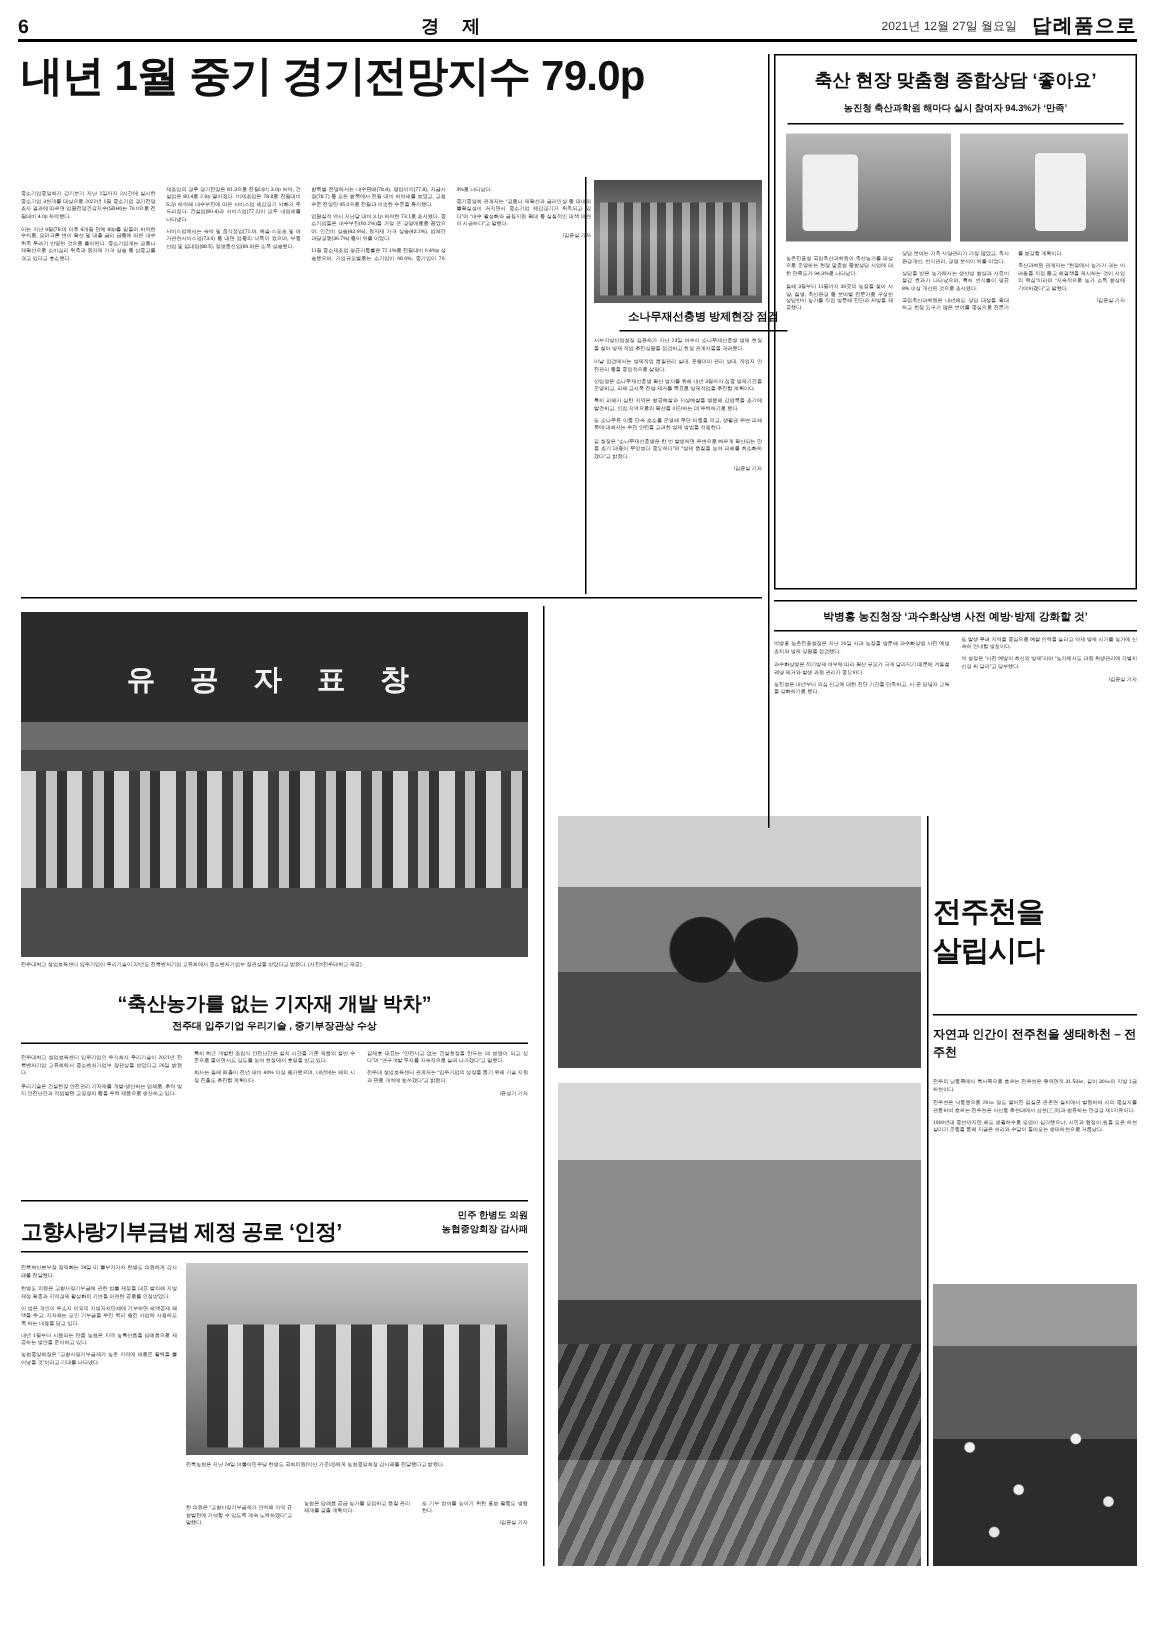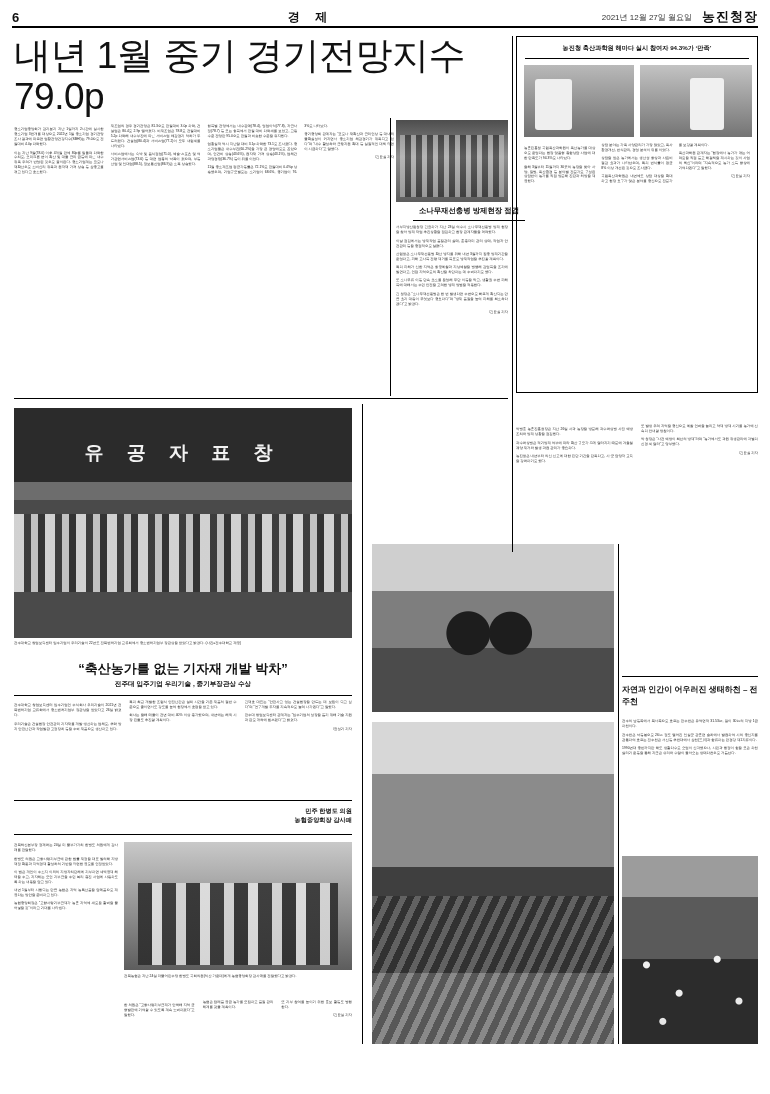--- a/index.html
+++ b/index.html
@@ -32,21 +32,21 @@
   }
   .byline{font-size:3.4px; text-align:right; margin-top:2px;}
 
   
   .photo{position:absolute; overflow:hidden; background:#9a9a9a;}
   .cap{font-size:3.4px; line-height:1.4; color:#222;}
 
   
   .headline{
     position:absolute; left:14px; top:36px; width:492px;
-    font-size:37px; font-weight:normal; letter-spacing:-0.5px; line-height:1.1;
+    font-size:28px; font-weight:bold; letter-spacing:-0.5px; line-height:1.1;
   }
   .subhead{
     position:absolute; left:14px; top:106px; width:492px;
     font-size:7.5px; font-weight:bold; border-bottom:1px solid #000; padding-bottom:4px;
   }
 
   .lead-cols{
     position:absolute; left:14px; top:124px; width:380px; height:268px;
     column-count:4; column-gap:7px; column-rule:0;
   }
@@ -210,21 +210,21 @@
 </head>
 <body>
 
 <div class="page">
 
   <div class="masthead">
     <div class="mh-page">6</div>
     <div class="mh-center">경 제</div>
     <div class="mh-right">
       <div class="mh-date">2021년 12월 27일 월요일</div>
-      <div class="mh-title">농진청장</div>
+      <div class="mh-title">답례품으로</div>
     </div>
   </div>
   <div class="rule rule-top"></div>
 
   <div class="headline">내년 1월  중기 경기전망지수 79.0p</div>
 
   <div class="lead-cols col-text">
     <p>중소기업중앙회가 감기분기 지난 1일까지 2시간에 실시한 중소기업 3천개를 대상으로 2022년 1월 중소기업 경기전망 조사 결과에 따르면 업황전망건강지수(SBHI)는 79.0으로 전월대비 4.0p 하락했다.</p>
     <p>이는 지난 9월(78.0) 이후 4개월 만에 80p를 밑돌며 하락한 수치로, 오미크론 변이 확산 및 대출 금리 급등에 따른 내수 위축 우려가 반영된 것으로 풀이된다. 중소기업계는 코로나 재확산으로 소비심리 위축과 원자재 가격 상승 등 삼중고를 겪고 있다고 호소했다.</p>
     <p>제조업의 경우 경기전망은 81.3으로 전월대비 3.0p 하락, 건설업은 80.4로 2.9p 떨어졌다. 비제조업은 78.8로 전월대비 5.2p 하락해 내수부진에 따른 서비스업 체감경기 악화가 두드러졌다. 건설업(80.4)과 서비스업(77.2)이 모두 내림세를 나타냈다.</p>
@@ -242,36 +242,38 @@
     <p>서부지방산림청장 김윤하가 지난 23일 여수시 소나무재선충병 방제 현장을 찾아 방제 작업 추진상황을 점검하고 현장 관계자들을 격려했다.</p>
     <p>이날 점검에서는 방제작업 품질관리 실태, 훈증더미 관리 상태, 작업자 안전관리 등을 중점적으로 살폈다.</p>
     <p>산림청은 소나무재선충병 확산 방지를 위해 내년 3월까지 집중 방제기간을 운영하고, 피해 고사목 전량 제거를 목표로 방제작업을 추진할 계획이다.</p>
     <p>특히 피해가 심한 지역은 항공예찰과 지상예찰을 병행해 감염목을 조기에 발견하고, 인접 지역으로의 확산을 차단하는 데 주력하기로 했다.</p>
     <p>또 소나무류 이동 단속 초소를 운영해 무단 이동을 막고, 생활권 주변 피해목에 대해서는 주민 안전을 고려한 방제 방법을 적용한다.</p>
     <p>김 청장은 “소나무재선충병은 한 번 발생하면 주변으로 빠르게 확산되는 만큼 초기 대응이 무엇보다 중요하다”며 “방제 품질을 높여 피해를 최소화하겠다”고 밝혔다.</p>
     <p class="byline">/김윤실 기자</p>
   </div>
 
   <div class="box-right">
+    <div class="box-right-title">축산 현장 맞춤형 종합상담 ‘좋아요’</div>
     <div class="box-right-sub">농진청 축산과학원 해마다 실시 참여자 94.3%가 ‘만족’</div>
     <div class="box-right-photos">
       <div class="photo ph-live1" style="left:0;top:0;width:110px;height:72px;"></div>
       <div class="photo ph-live2" style="left:116px;top:0;width:112px;height:72px;"></div>
     </div>
     <div class="box-right-body col-text">
       <p>농촌진흥청 국립축산과학원이 축산농가를 대상으로 운영하는 현장 맞춤형 종합상담 사업에 대한 만족도가 94.3%로 나타났다.</p>
       <p>올해 3월부터 11월까지 30곳의 농장을 찾아 사양, 질병, 축산환경 등 분야별 전문가로 구성된 상담반이 농가를 직접 방문해 진단과 처방을 제공했다.</p>
       <p>상담 분야는 가축 사양관리가 가장 많았고, 축사 환경개선, 번식관리, 경영 분석이 뒤를 이었다.</p>
       <p>상담을 받은 농가에서는 생산성 향상과 사료비 절감 효과가 나타났으며, 특히 번식률이 평균 8% 이상 개선된 것으로 조사됐다.</p>
       <p>국립축산과학원은 내년에도 상담 대상을 확대하고 현장 요구가 많은 분야를 중심으로 전문가를 보강할 계획이다.</p>
       <p>축산과학원 관계자는 “현장에서 농가가 겪는 어려움을 직접 듣고 해결책을 제시하는 것이 사업의 핵심”이라며 “지속적으로 농가 소득 향상에 기여하겠다”고 말했다.</p>
       <p class="byline">/김윤실 기자</p>
     </div>
   </div>
 
+  <div class="art-park-title">박병홍 농진청장 ‘과수화상병 사전 예방·방제 강화할 것’</div>
   <div class="art-park-body col-text">
     <p>박병홍 농촌진흥청장은 지난 26일 사과 농장을 방문해 과수화상병 사전 예방 조치와 방제 상황을 점검했다.</p>
     <p>과수화상병은 적기방제 여부에 따라 확산 규모가 크게 달라지기 때문에 겨울철 궤양 제거와 발생 과원 관리가 중요하다.</p>
     <p>농진청은 내년부터 의심 신고에 대한 진단 기간을 단축하고, 시·군 담당자 교육을 강화하기로 했다.</p>
     <p>또 발생 우려 지역을 중심으로 예찰 인력을 늘리고 약제 방제 시기를 농가에 신속히 안내할 방침이다.</p>
     <p>박 청장은 “사전 예방이 최선의 방제”라며 “농가에서도 과원 위생관리에 각별히 신경 써 달라”고 당부했다.</p>
     <p class="byline">/김윤실 기자</p>
   </div>
 
   <div class="photo ph-award photo-award"></div>
@@ -285,20 +287,21 @@
   <div class="art-safe-body col-text">
     <p>전주대학교 창업보육센터 입주기업인 주식회사 우리기술이 2021년 전북벤처기업 교류회에서 중소벤처기업부 장관상을 받았다고 26일 밝혔다.</p>
     <p>우리기술은 건설현장 안전관리 기자재를 개발·생산하는 업체로, 추락 방지 안전난간과 작업발판 고정장치 등을 주력 제품으로 생산하고 있다.</p>
     <p>특히 최근 개발한 조립식 안전난간은 설치 시간을 기존 제품의 절반 수준으로 줄이면서도 강도를 높여 현장에서 호평을 받고 있다.</p>
     <p>회사는 올해 매출이 전년 대비 40% 이상 증가했으며, 내년에는 해외 시장 진출도 추진할 계획이다.</p>
     <p>김재호 대표는 “안전사고 없는 건설현장을 만드는 데 보탬이 되고 싶다”며 “연구개발 투자를 지속적으로 늘려 나가겠다”고 말했다.</p>
     <p>전주대 창업보육센터 관계자는 “입주기업의 성장을 돕기 위해 기술 지원과 판로 개척에 힘쓰겠다”고 밝혔다.</p>
     <p class="byline">/윤성기 기자</p>
   </div>
 
+  <div class="art-home-title">고향사랑기부금법 제정 공로 ‘인정’</div>
   <div class="art-home-tag">
     <div>민주 한병도 의원</div>
     <div>농협중앙회장 감사패</div>
   </div>
   <div class="art-home-rule"></div>
 
   <div class="art-home-body col-text">
     <p>전북혁신본부장 정재화는 24일 미 불부가가치 한병도 의원에게 감사패를 전달했다.</p>
     <p>한병도 의원은 고향사랑기부금에 관한 법률 제정을 대표 발의해 지방재정 확충과 지역경제 활성화의 기반을 마련한 공로를 인정받았다.</p>
     <p>이 법은 개인이 주소지 이외의 지방자치단체에 기부하면 세액공제 혜택을 주고, 지자체는 모인 기부금을 주민 복리 증진 사업에 사용하도록 하는 내용을 담고 있다.</p>
@@ -310,21 +313,23 @@
   <div class="cap cap-home">전북농협은 지난 24일 더불어민주당 한병도 국회의원(익산 가운데)에게 농협중앙회장 감사패를 전달했다고 밝혔다.</div>
 
   <div class="art-home-body2 col-text">
     <p>한 의원은 “고향사랑기부금제가 안착해 지역 균형발전에 기여할 수 있도록 계속 노력하겠다”고 말했다.</p>
     <p>농협은 답례품 공급 농가를 모집하고 품질 관리 체계를 갖출 계획이다.</p>
     <p>또 기부 참여를 높이기 위한 홍보 활동도 병행한다.</p>
     <p class="byline">/김윤실 기자</p>
   </div>
 
   <div class="photo ph-bike photo-bike"></div>
-  <div class="jt-sub">자연과 인간이 어우러진 생태하천 – 전주천</div>
+  <div class="jt-title" style="white-space:pre-line;">전주천을
+살립시다</div>
+  <div class="jt-sub">자연과 인간이 전주천을 생태하천 – 전주천</div>
   <div class="jt-body col-text">
     <p>전주의 남동쪽에서 북서쪽으로 흐르는 전주천은 유역면적 31.53㎢, 길이 30㎞의 지방 1급 하천이다.</p>
     <p>전주천은 낙동봉으로 26㎞ 정도 떨어진 임실군 관촌면 슬치에서 발원하여 시의 중심지를 관통하여 흐르는 전주천은 서신동 추천대에서 삼천(三川)과 합류하는 만경강 제1지류이다.</p>
     <p>1990년대 중반까지만 해도 생활하수로 오염이 심각했으나, 시민과 행정이 힘을 모은 하천 살리기 운동을 통해 지금은 쉬리와 수달이 돌아오는 생태하천으로 거듭났다.</p>
   </div>
   <div class="photo ph-river photo-river"></div>
   <div class="photo ph-flower photo-flower"></div>
 
   <div class="vline" style="left:390px; top:118px; height:278px;"></div>
   <div class="vline" style="left:512px; top:36px; height:516px;"></div>

